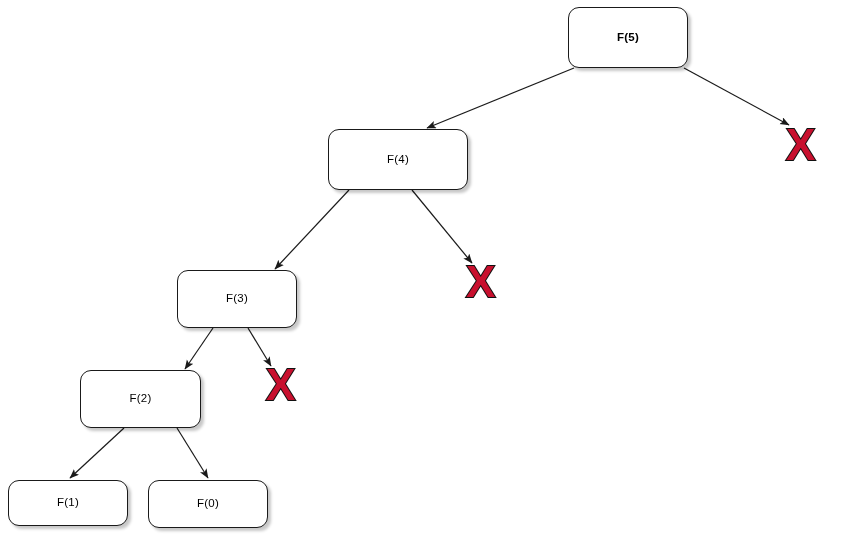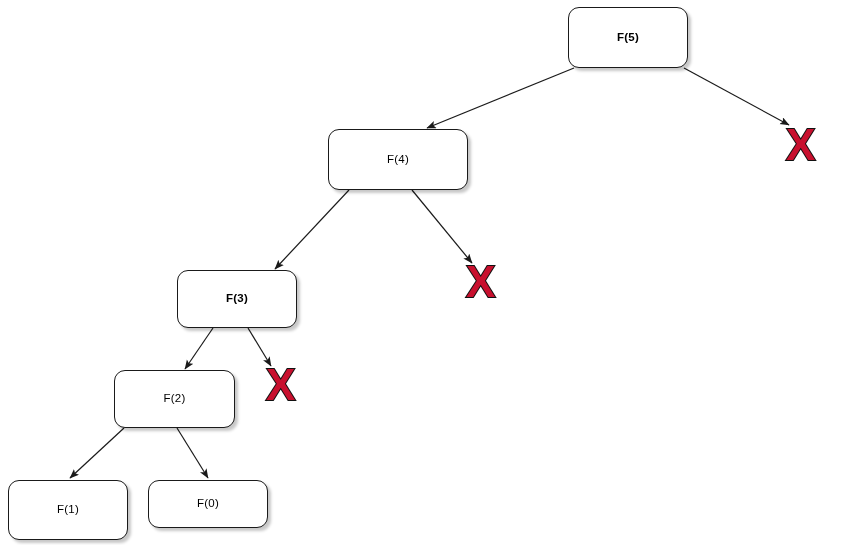--- a/index.html
+++ b/index.html
@@ -81,27 +81,27 @@
       </g>
   </svg>
 
   <div id="node-layer">
       <div class="node" style="left: 568px; top: 7px; width: 120px; height: 61px; font-weight: bold;">
         <span class="node-label">F(5)</span>
       </div>
       <div class="node" style="left: 328px; top: 129px; width: 140px; height: 61px;">
         <span class="node-label">F(4)</span>
       </div>
-      <div class="node" style="left: 177px; top: 270px; width: 120px; height: 58px; font-weight: bold;">
+      <div class="node" style="left: 177px; top: 270px; width: 120px; height: 58px;">
         <span class="node-label">F(3)</span>
       </div>
-      <div class="node" style="left: 114px; top: 370px; width: 121px; height: 58px; align-items: center;">
+      <div class="node" style="left: 80px; top: 370px; width: 121px; height: 58px; align-items: center;">
         <span class="node-label">F(2)</span>
       </div>
-      <div class="node" style="left: 8px; top: 480px; width: 120px; height: 60px;">
+      <div class="node" style="left: 8px; top: 480px; width: 120px; height: 46px;">
         <span class="node-label">F(1)</span>
       </div>
       <div class="node" style="left: 148px; top: 480px; width: 120px; height: 48px; align-items: center;">
         <span class="node-label">F(0)</span>
       </div>
     </div>
   <div id="xmark-layer">
       <div class="xmark" style="left: 786px; top: 123px; color: rgb(200, 16, 46); -webkit-text-stroke: 2px rgb(17, 17, 17);">X</div>
       <div class="xmark" style="left: 466px; top: 260px; color: rgb(200, 16, 46); -webkit-text-stroke: 2px rgb(17, 17, 17);">X</div>
       <div class="xmark" style="left: 266px; top: 363px; color: rgb(200, 16, 46); -webkit-text-stroke: 2px rgb(17, 17, 17);">X</div>

